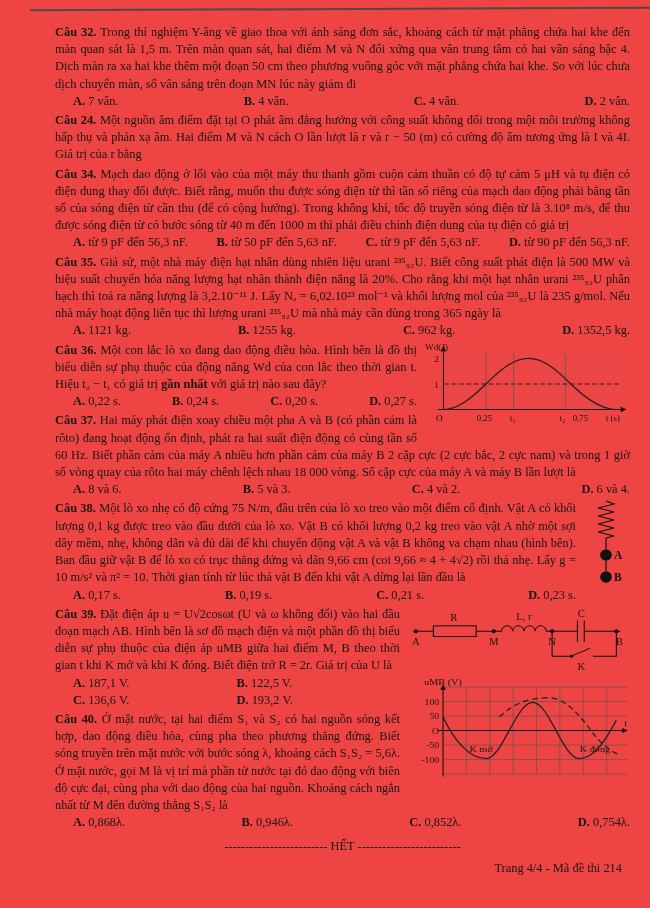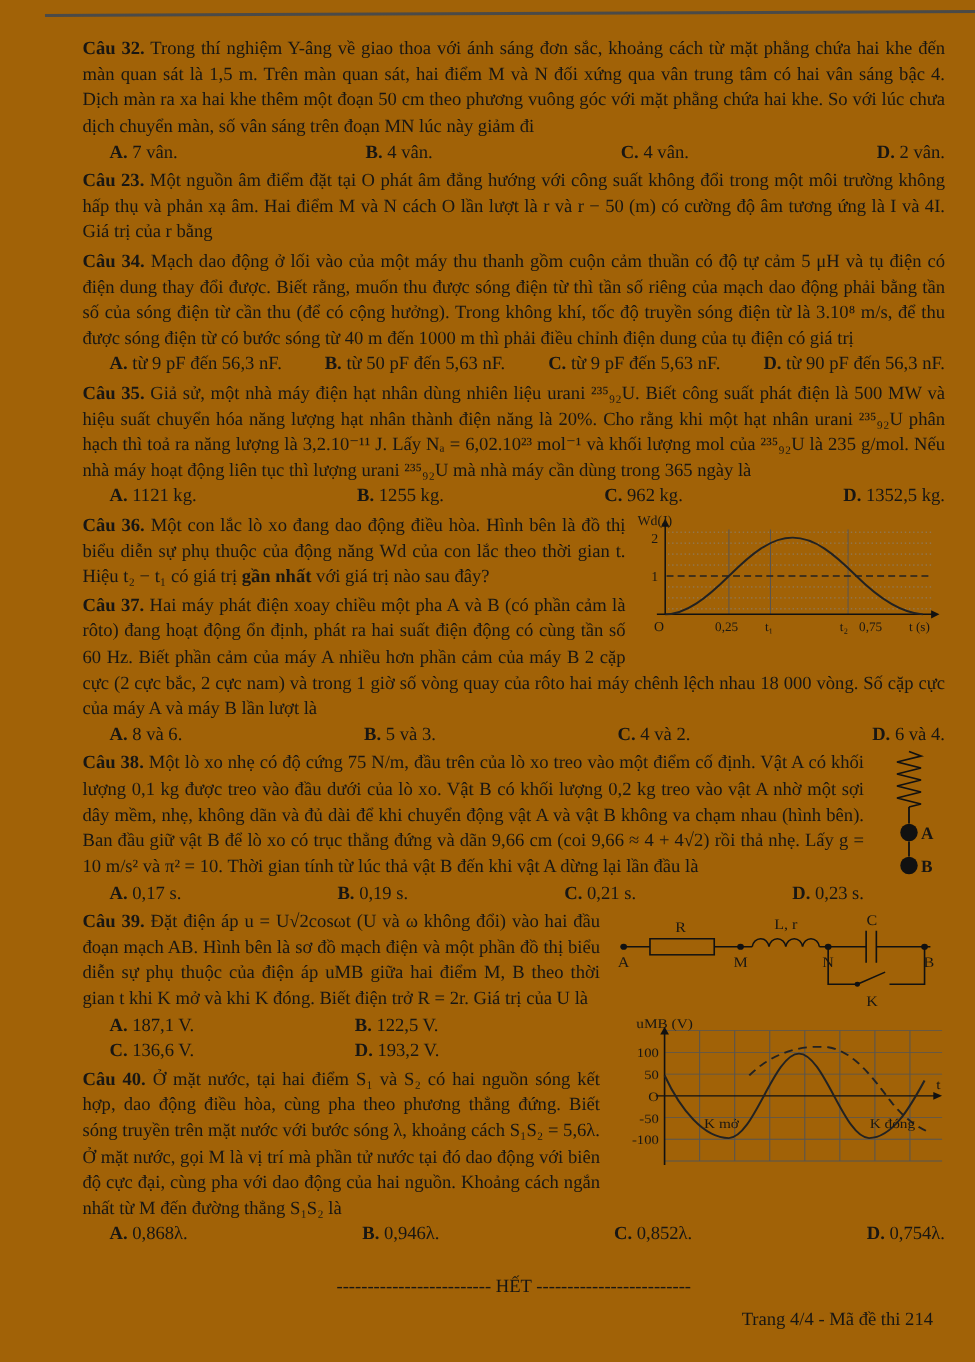--- a/index.html
+++ b/index.html
@@ -1,36 +1,36 @@
 <!DOCTYPE html>
 <html><head>
 <meta charset="utf-8">
 <style>
   html,body{margin:0;padding:0;background:#e8e8e6;}
   .sheet{
     position:relative;width:650px;height:908px;margin:0 auto;
-    background:#a16207;overflow:hidden;box-sizing:border-box;
+    background:#ef4444;overflow:hidden;box-sizing:border-box;
     padding:24px 20px 0 55px;
     font-family:"Liberation Serif", "DejaVu Serif", serif;
     font-size:12.4px;line-height:17.2px;color:#181613;
   }
   .topline{position:absolute;top:8px;left:30px;width:620px;height:2px;background:#4a4a48;transform:rotate(-0.25deg);}
   .q{margin:0 0 2px 0;}
   .q p{margin:0;text-align:justify;}
   .qlabel{font-weight:bold;}
   .options{display:flex;justify-content:space-between;padding-left:18px;}
   .opt{flex:0 0 auto;white-space:nowrap;}
   .opt b{font-weight:bold;}
   .options.two{flex-wrap:wrap;justify-content:flex-start;}
   .options.two .opt{flex:0 0 50%;max-width:50%;}
   .fig{float:right;margin:0 0 2px 8px;}
   .fig-q39{float:right;margin:2px 0 2px 8px;width:222px;}
   .fig-q39 svg{display:block;}
   svg text{font-family:"Liberation Serif","DejaVu Serif",serif;fill:#181613;}
-  .het{text-align:center;margin-top:18px;}
+  .het{text-align:center;margin-top:7px;}
   .pageinfo{text-align:right;margin-top:4px;padding-right:8px;}
   .curve{fill:none;stroke:#222;stroke-width:1.4;}
   .grid{stroke:#555;stroke-width:0.7;}
   .hatch{stroke:#888;stroke-width:0.6;stroke-dasharray:1,2;}
   .axis{stroke:#111;stroke-width:1.1;fill:none;}
   .wire{stroke:#111;stroke-width:1.1;fill:none;}
 </style>
 </head>
 <body>
 
@@ -41,21 +41,21 @@
     <p><b class="qlabel">Câu 32.</b> <span>Trong thí nghiệm Y-âng về giao thoa với ánh sáng đơn sắc, khoảng cách từ mặt phẳng chứa hai khe đến màn quan sát là 1,5 m. Trên màn quan sát, hai điểm M và N đối xứng qua vân trung tâm có hai vân sáng bậc 4. Dịch màn ra xa hai khe thêm một đoạn 50 cm theo phương vuông góc với mặt phẳng chứa hai khe. So với lúc chưa dịch chuyển màn, số vân sáng trên đoạn MN lúc này giảm đi</span></p>
     <div class="options">
       <span class="opt"><b>A.</b> <span>7 vân.</span></span>
       <span class="opt"><b>B.</b> <span>4 vân.</span></span>
       <span class="opt"><b>C.</b> <span>4 vân.</span></span>
       <span class="opt"><b>D.</b> <span>2 vân.</span></span>
     </div>
   </div>
 
   <div class="q">
-    <p><b class="qlabel">Câu 23.</b> <span>Một nguồn âm điểm đặt tại O phát âm đẳng hướng với công suất không đổi trong một môi trường không hấp thụ và phản xạ âm. Hai điểm M và N cách O lần lượt là r và r − 50 (m) có cường độ âm tương ứng là I và 4I. Giá trị của r bằng</span></p>
+    <p><b class="qlabel">Câu 24.</b> <span>Một nguồn âm điểm đặt tại O phát âm đẳng hướng với công suất không đổi trong một môi trường không hấp thụ và phản xạ âm. Hai điểm M và N cách O lần lượt là r và r − 50 (m) có cường độ âm tương ứng là I và 4I. Giá trị của r bằng</span></p>
   </div>
 
   <div class="q">
     <p><b class="qlabel">Câu 34.</b> <span>Mạch dao động ở lối vào của một máy thu thanh gồm cuộn cảm thuần có độ tự cảm 5 μH và tụ điện có điện dung thay đổi được. Biết rằng, muốn thu được sóng điện từ thì tần số riêng của mạch dao động phải bằng tần số của sóng điện từ cần thu (để có cộng hưởng). Trong không khí, tốc độ truyền sóng điện từ là 3.10⁸ m/s, để thu được sóng điện từ có bước sóng từ 40 m đến 1000 m thì phải điều chỉnh điện dung của tụ điện có giá trị</span></p>
     <div class="options">
       <span class="opt"><b>A.</b> <span>từ 9 pF đến 56,3 nF.</span></span>
       <span class="opt"><b>B.</b> <span>từ 50 pF đến 5,63 nF.</span></span>
       <span class="opt"><b>C.</b> <span>từ 9 pF đến 5,63 nF.</span></span>
       <span class="opt"><b>D.</b> <span>từ 90 pF đến 56,3 nF.</span></span>
     </div>
@@ -100,20 +100,26 @@
         <text x="15" y="50" font-size="10" text-anchor="end">1</text>
         <text x="12" y="86" font-size="10">O</text>
         <text x="56" y="86" font-size="9.5">0,25</text>
         <text x="92" y="86" font-size="9.5">t₁</text>
         <text x="146" y="86" font-size="9.5">t₂</text>
         <text x="160" y="86" font-size="9.5">0,75</text>
         <text x="196" y="86" font-size="9.5">t (s)</text>
       </svg>
     </div>
     <p><b class="qlabel">Câu 36.</b> <span>Một con lắc lò xo đang dao động điều hòa. Hình bên là đồ thị biểu diễn sự phụ thuộc của động năng Wd của con lắc theo thời gian t. Hiệu t₂ − t₁ có giá trị</span> <b>gần nhất</b> <span>với giá trị nào sau đây?</span></p>
+    <div class="options">
+      <span class="opt"><b>A.</b> <span>0,22 s.</span></span>
+      <span class="opt"><b>B.</b> <span>0,24 s.</span></span>
+      <span class="opt"><b>C.</b> <span>0,20 s.</span></span>
+      <span class="opt"><b>D.</b> <span>0,27 s.</span></span>
+    </div>
   </div>
 
   <div class="q">
     <p><b class="qlabel">Câu 37.</b> <span>Hai máy phát điện xoay chiều một pha A và B (có phần cảm là rôto) đang hoạt động ổn định, phát ra hai suất điện động có cùng tần số 60 Hz. Biết phần cảm của máy A nhiều hơn phần cảm của máy B 2 cặp cực (2 cực bắc, 2 cực nam) và trong 1 giờ số vòng quay của rôto hai máy chênh lệch nhau 18 000 vòng. Số cặp cực của máy A và máy B lần lượt là</span></p>
     <div class="options">
       <span class="opt"><b>A.</b> <span>8 và 6.</span></span>
       <span class="opt"><b>B.</b> <span>5 và 3.</span></span>
       <span class="opt"><b>C.</b> <span>4 và 2.</span></span>
       <span class="opt"><b>D.</b> <span>6 và 4.</span></span>
     </div>

